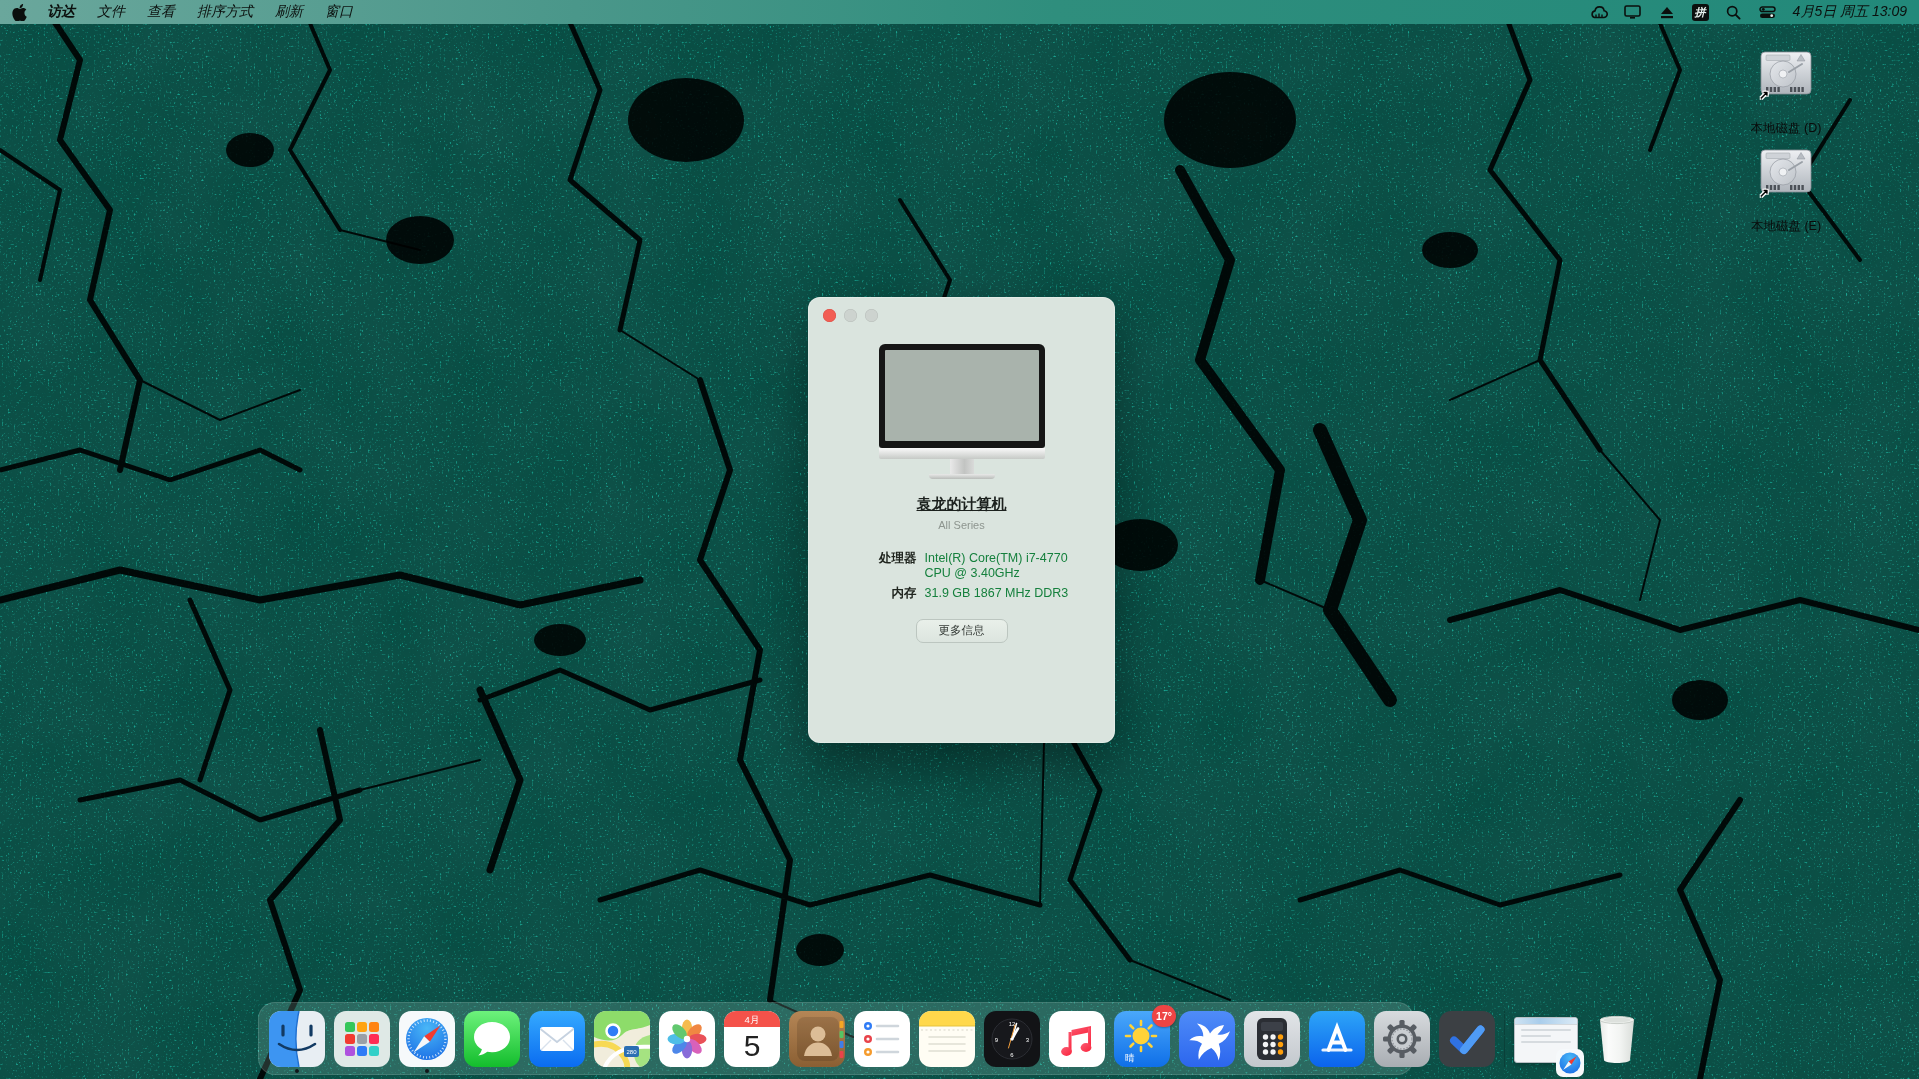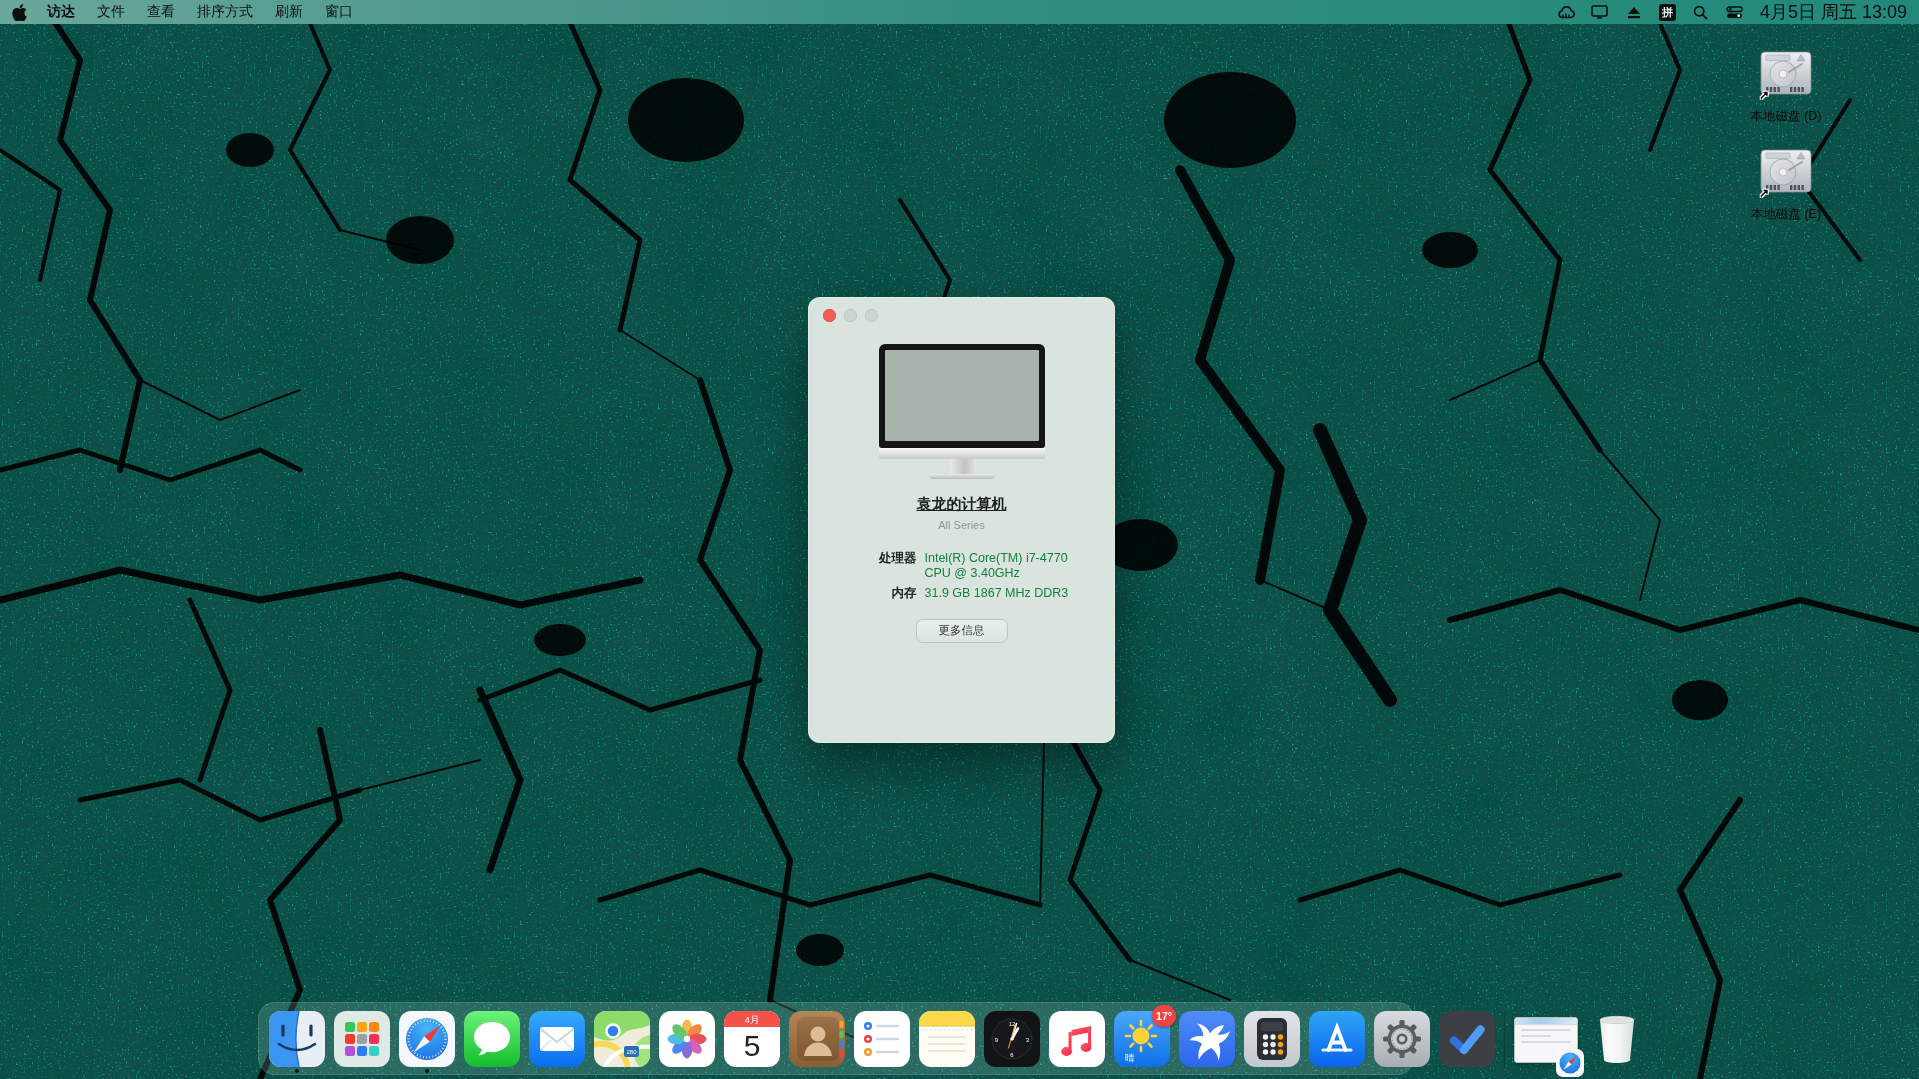--- a/index.html
+++ b/index.html
@@ -6,37 +6,37 @@
   html,body { width:1919px; height:1079px; overflow:hidden; font-family:"Liberation Sans", sans-serif; }
   body { position:relative; background:#0f9b87; }
 
   
   .wallpaper { position:absolute; inset:0; z-index:0; }
   .wallpaper svg { display:block; }
 
   
   .menubar { position:absolute; top:0; left:0; right:0; height:24px; z-index:30;
     background:linear-gradient(90deg,#6aa79c 0%,#4a978a 30%,#2f8e7d 55%,#22897a 100%);
-    display:flex; align-items:center; padding:0 12px; color:#0b0f0d; font-size:14px; }
+    display:flex; align-items:center; padding:0 12px; color:#0b0f0d; font-size:14px;font-style:italic; }
   .menubar .left { display:flex; align-items:center; gap:2px; }
   .menu-item { padding:2px 10px; white-space:nowrap; }
   .menu-item.app { font-weight:bold; }
   .apple { width:15px; height:17px; margin-right:8px; display:flex; align-items:center; }
   .menubar .right { margin-left:auto; display:flex; align-items:center; gap:16px; }
   .status-ic { width:18px; height:16px; display:flex; align-items:center; justify-content:center; }
   .ime-box { width:17px; height:17px; background:#0b0f0d; color:#e8f2ee; border-radius:3px;
     font-size:11px; display:flex; align-items:center; justify-content:center; font-weight:bold; }
-  .clock-text { white-space:nowrap; font-size:18px; }
+  .clock-text { white-space:nowrap; font-size:14px; }
 
   
   .desk-icon { position:absolute; width:100px; left:1736px; z-index:5; text-align:center; cursor:default; }
   .desk-icon .art { position:relative; width:58px; height:50px; margin:0 auto; }
   .desk-icon .shortcut { position:absolute; left:2px; bottom:-2px; font-size:12px; font-weight:bold; color:#000;
     text-shadow:-1px -1px 0 #fff,1px -1px 0 #fff,-1px 1px 0 #fff,1px 1px 0 #fff; }
-  .desk-icon .label { margin-top:8px; font-size:12.5px; color:#0a0a0a; }
+  .desk-icon .label { margin-top:20px; font-size:12.5px; color:#0a0a0a; }
 
   
   .about-window { position:absolute; left:808px; top:297px; width:307px; height:446px; z-index:20;
     background:#dae4de; border-radius:12px; box-shadow:0 22px 50px rgba(0,0,0,.38), 0 0 0 1px rgba(255,255,255,.25) inset;
     text-align:center; }
   .traffic { position:absolute; top:12px; left:15px; display:flex; gap:8px; }
   .tl { width:13px; height:13px; border-radius:50%; }
   .tl.close { background:#f25d53; box-shadow:0 0 0 .5px #d94c43 inset; }
   .tl.min, .tl.max { background:#cdd3cf; box-shadow:0 0 0 .5px #b7bdb9 inset; }
 

